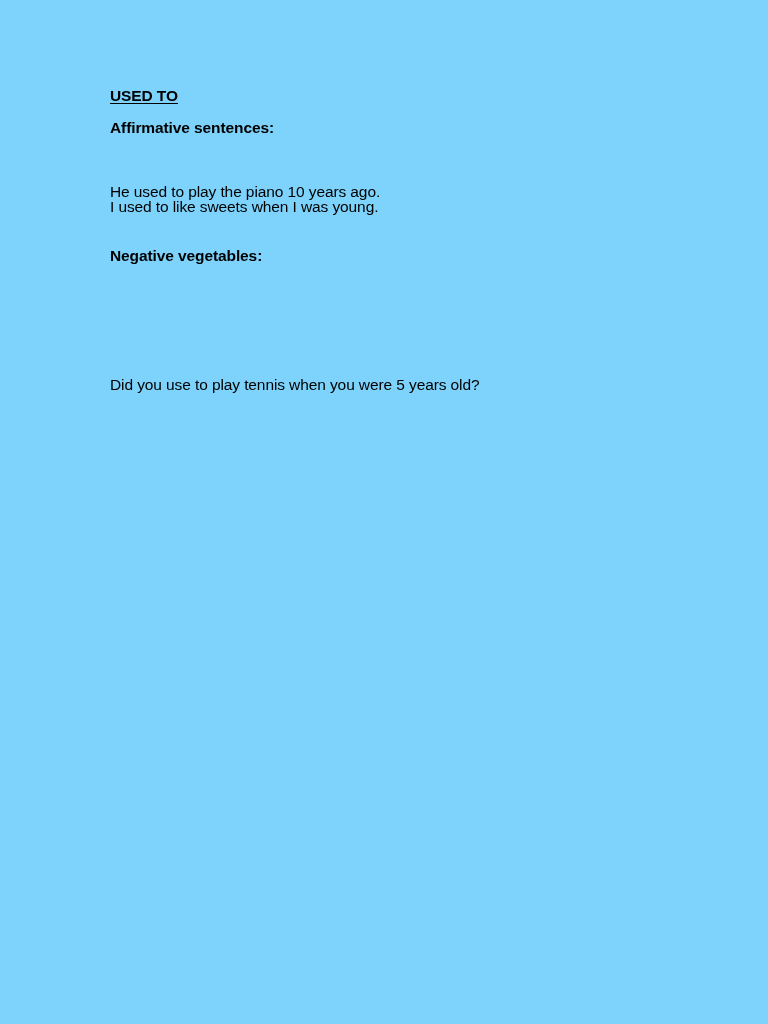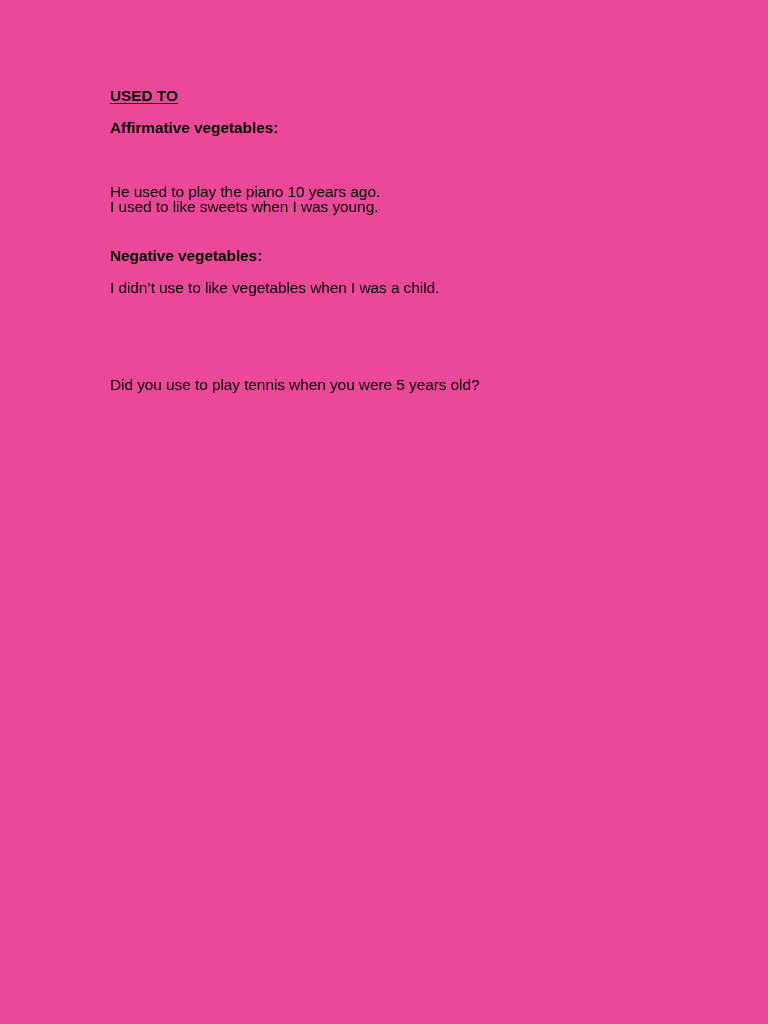--- a/index.html
+++ b/index.html
@@ -14,21 +14,21 @@
       overflow: hidden;
       font-family: "Liberation Sans", sans-serif;
       color: #000000;
     }
     .page {
       position: absolute;
       left: 0;
       top: 0;
       width: 768px;
       height: 1024px;
-      background: #ec4899;
+      background: #7dd3fc;
     }
     .line {
       position: absolute;
       left: 110px;
       font-size: 15.5px;
       line-height: 20px;
       white-space: nowrap;
       letter-spacing: -0.1px;
     }
     .title {
@@ -39,21 +39,20 @@
     .heading {
       font-weight: bold;
     }
   </style>
 </head>
 <body>
 
 <div class="page">
   <div class="line title" style="top:86px;">USED TO</div>
 
-  <div class="line heading" style="top:118px;">Affirmative vegetables:</div>
+  <div class="line heading" style="top:118px;">Affirmative sentences:</div>
   <div class="line" style="top:150px;margin-top:47px;">I used to like sweets when I was young.</div>
   <div class="line" style="top:182px;">He used to play the piano 10 years ago.</div>
 
   <div class="line heading" style="top:246px;">Negative vegetables:</div>
-  <div class="line" style="top:278px;">I didn’t use to like vegetables when I was a child.</div>
 
   <div class="line" style="top:375px;">Did you use to play tennis when you were 5 years old?</div>
 </div>
 
 </body></html>

